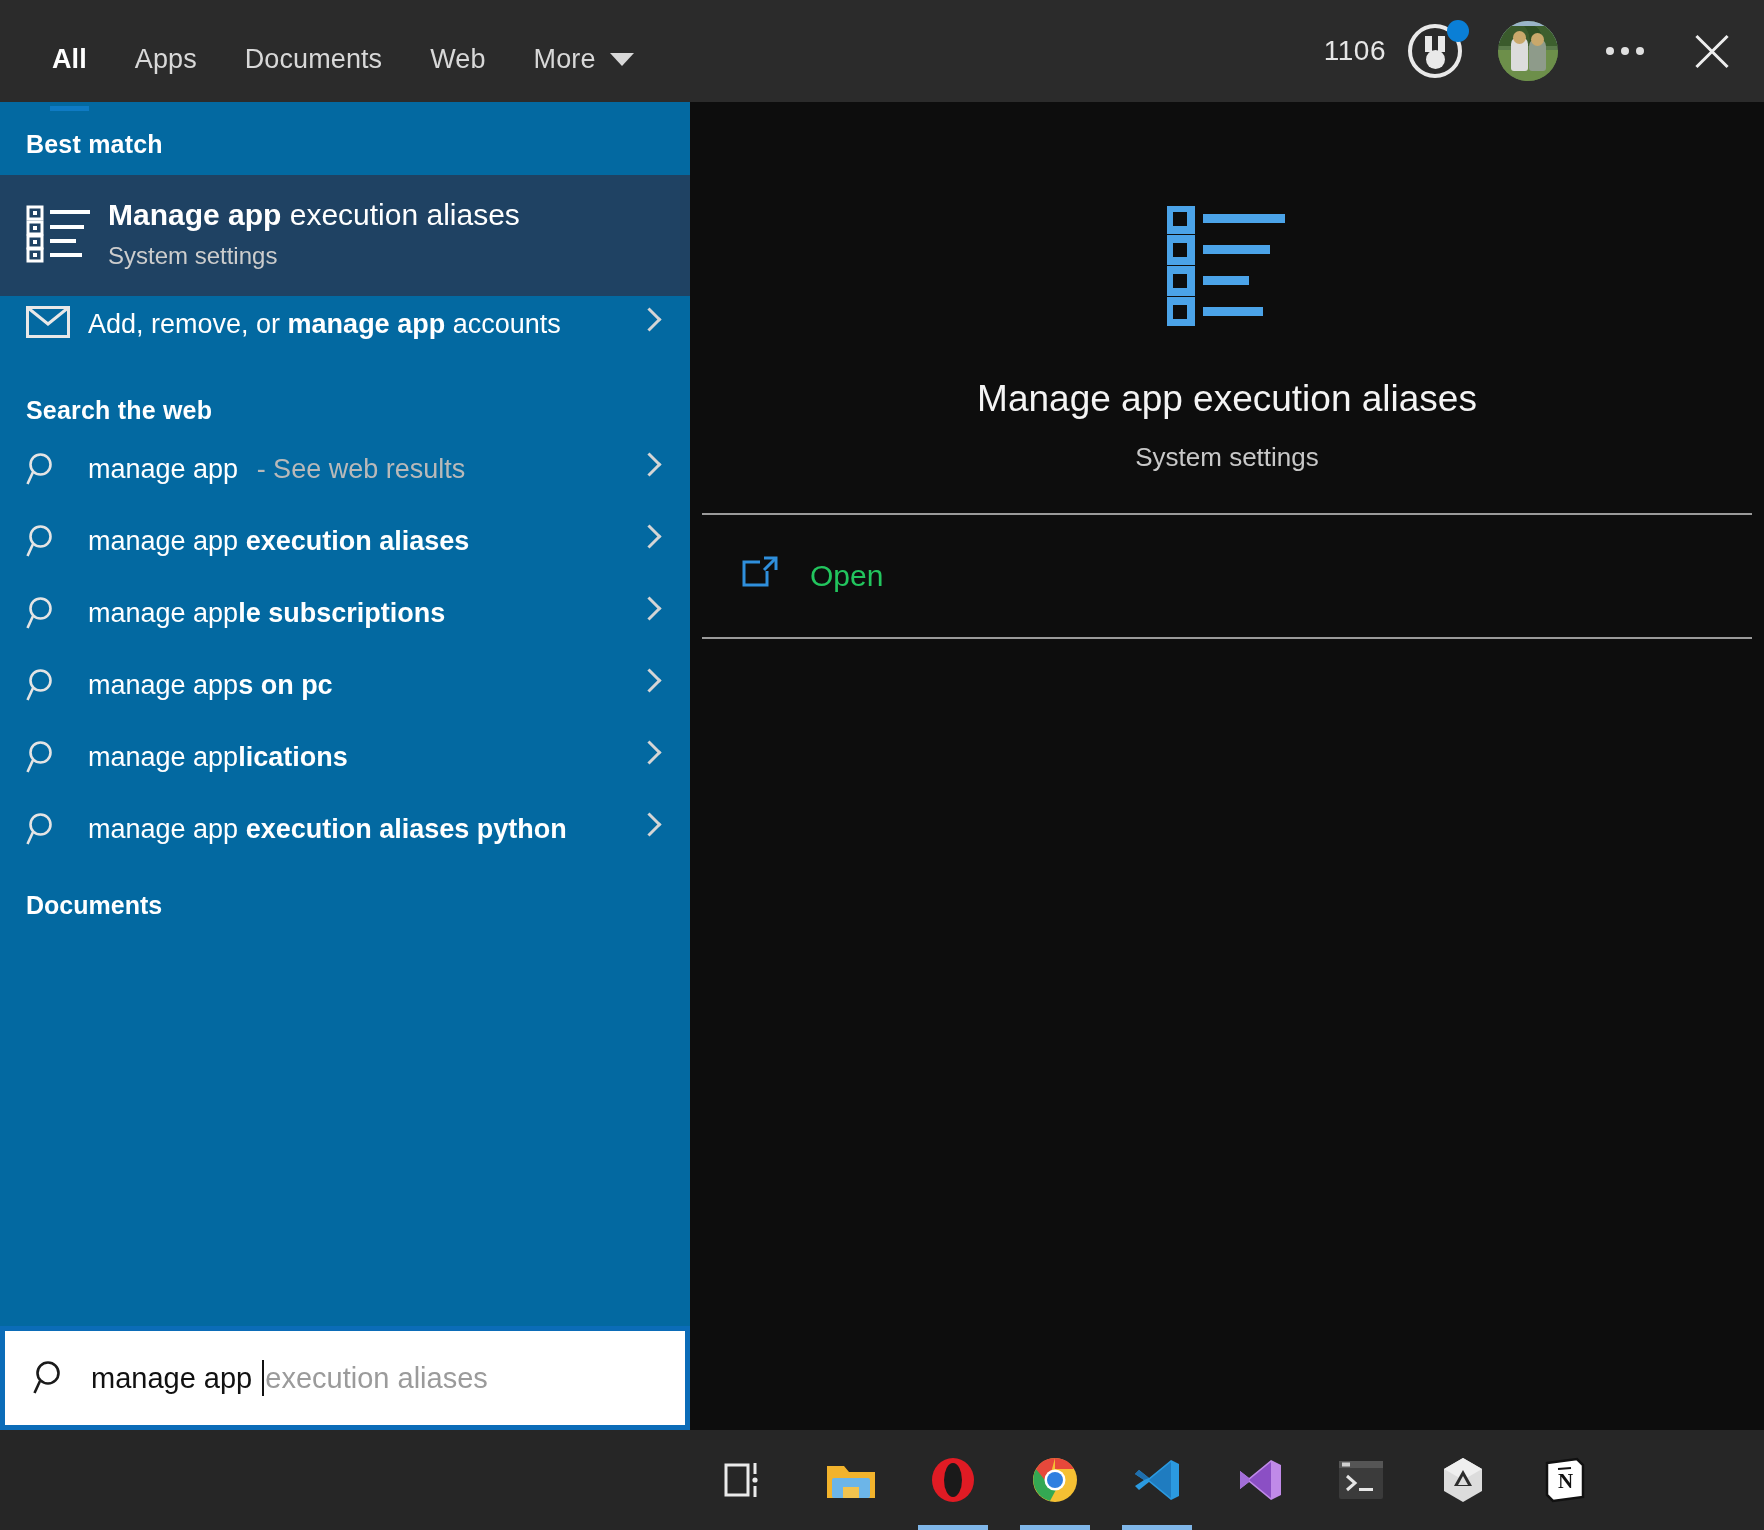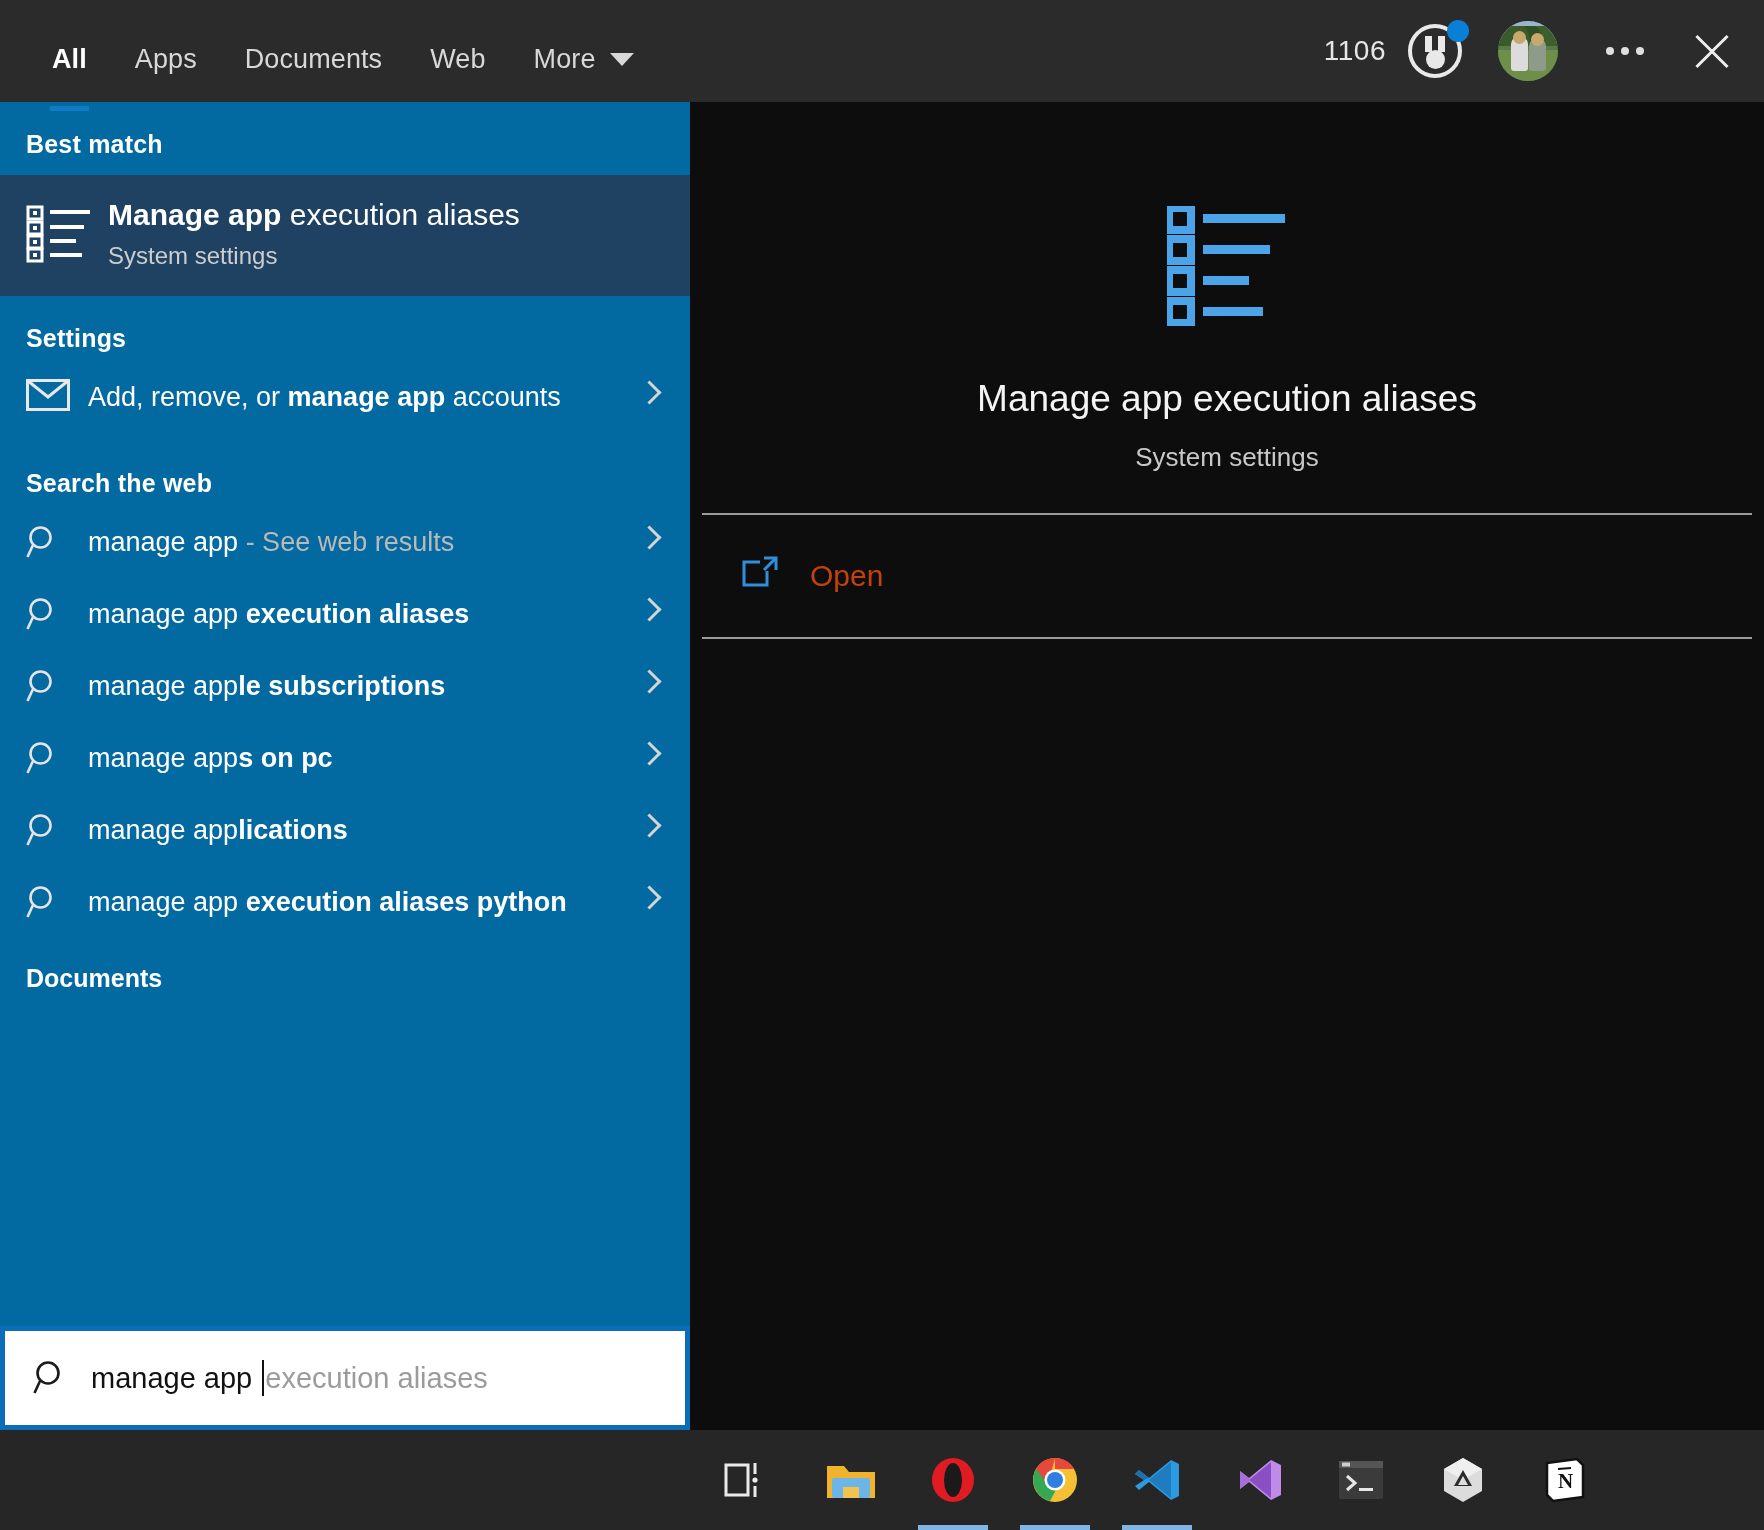--- a/index.html
+++ b/index.html
@@ -160,21 +160,21 @@
     cursor: default;
   }
   .row-icon { width: 62px; min-width: 62px; display: flex; align-items: center; }
   .row-label {
     flex: 1;
     font-size: 27px; color: #ffffff;
     line-height: 1.34;
     padding-right: 10px;
   }
   .row-label b { font-weight: bold; }
-  .row-label .dim { color: #b9b9b9; }
+  .row-label .dim { color: #b9b9b9; margin-left: 11px; }
   .chev {
     width: 26px; min-width: 26px; height: 26px;
     position: relative; margin-right: 10px;
   }
   .chev::before {
     content: ""; position: absolute; left: 5px; top: 5px;
     width: 14px; height: 14px;
     border-top: 3.5px solid #d5d5d5;
     border-right: 3.5px solid #d5d5d5;
     transform: rotate(45deg);
@@ -222,21 +222,21 @@
   .hero-icon { margin: 52px 0 48px 0; }
   .hero-title { font-size: 37px; color: #f4f4f4; text-align: center; font-weight: normal;}
   .hero-sub { font-size: 26px; color: #c8c8c8; text-align: center; margin-top: 22px;}
   .divider { height: 2px; background: #9a9a9a; margin: 0 12px; }
   .open-row {
     display: flex; align-items: center;
     padding: 40px 0 40px 50px;
     cursor: default;
   }
   .open-icon { width: 70px; min-width: 70px; }
-  .open-label { font-size: 30px; color: #c2410c; }
+  .open-label { font-size: 30px; color: #22c55e; }
   .help-block { padding: 48px 0 0 50px; }
   .help-head { font-size: 27px; color: #ffffff; font-weight: bold; }
   .help-link { font-size: 27px; color: #f0f0f0; margin-top: 36px; cursor: default; }
 
   
   .taskbar {
     height: 100px; min-height: 100px;
     background: #262626;
     display: flex; align-items: center;
     position: relative;
@@ -327,21 +327,20 @@
               <rect x="7" y="48" width="4" height="4" fill="#ffffff"></rect>
               <rect x="24" y="48" width="32" height="4" fill="#ffffff"></rect>
             </svg>
           </div>
           <div class="bm-text">
             <div class="bm-title"><b>Manage app</b><span> execution aliases</span></div>
             <div class="bm-sub">System settings</div>
           </div>
         </div>
 
-        <div class="section-head">Settings</div>
 
         <div class="list-row">
           <div class="row-icon">
             <svg width="44" height="32" viewBox="0 0 44 32">
               <rect x="1.5" y="1.5" width="41" height="29" fill="none" stroke="#e8e8e8" stroke-width="3"></rect>
               <polyline points="1.5,1.5 22,18 42.5,1.5" fill="none" stroke="#e8e8e8" stroke-width="3"></polyline>
             </svg>
           </div>
           <div class="row-label"><span>Add, remove, or </span><b>manage app</b><span> accounts</span></div>
           <div class="chev"></div>

